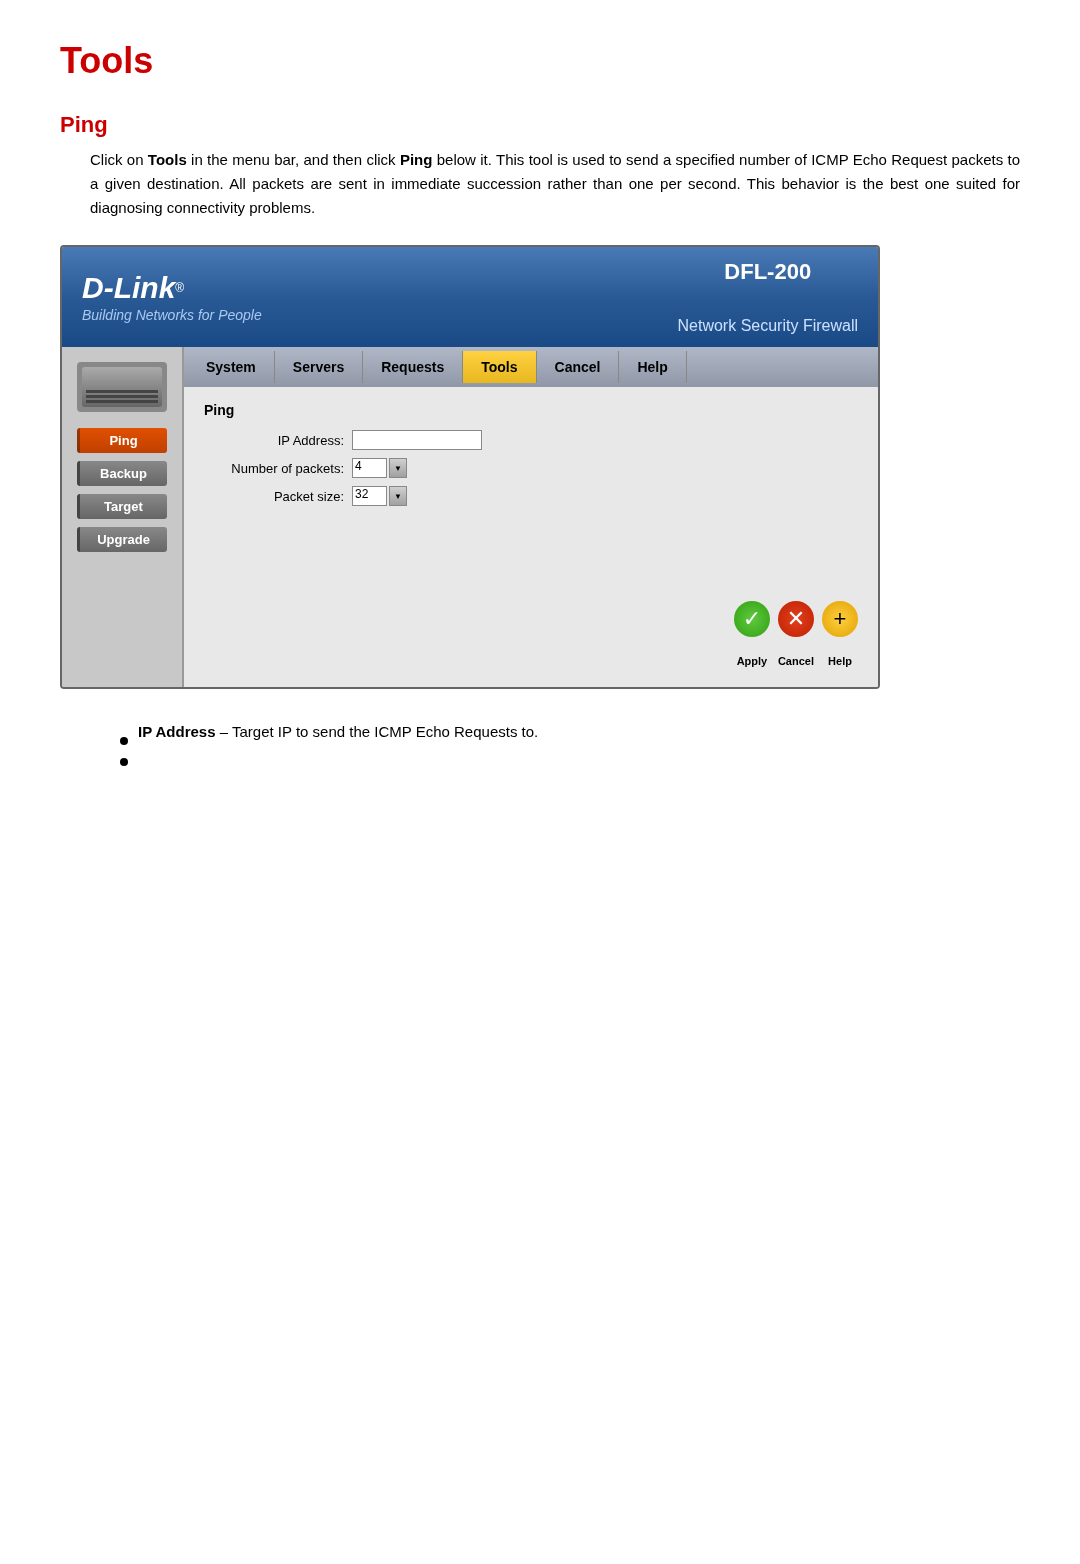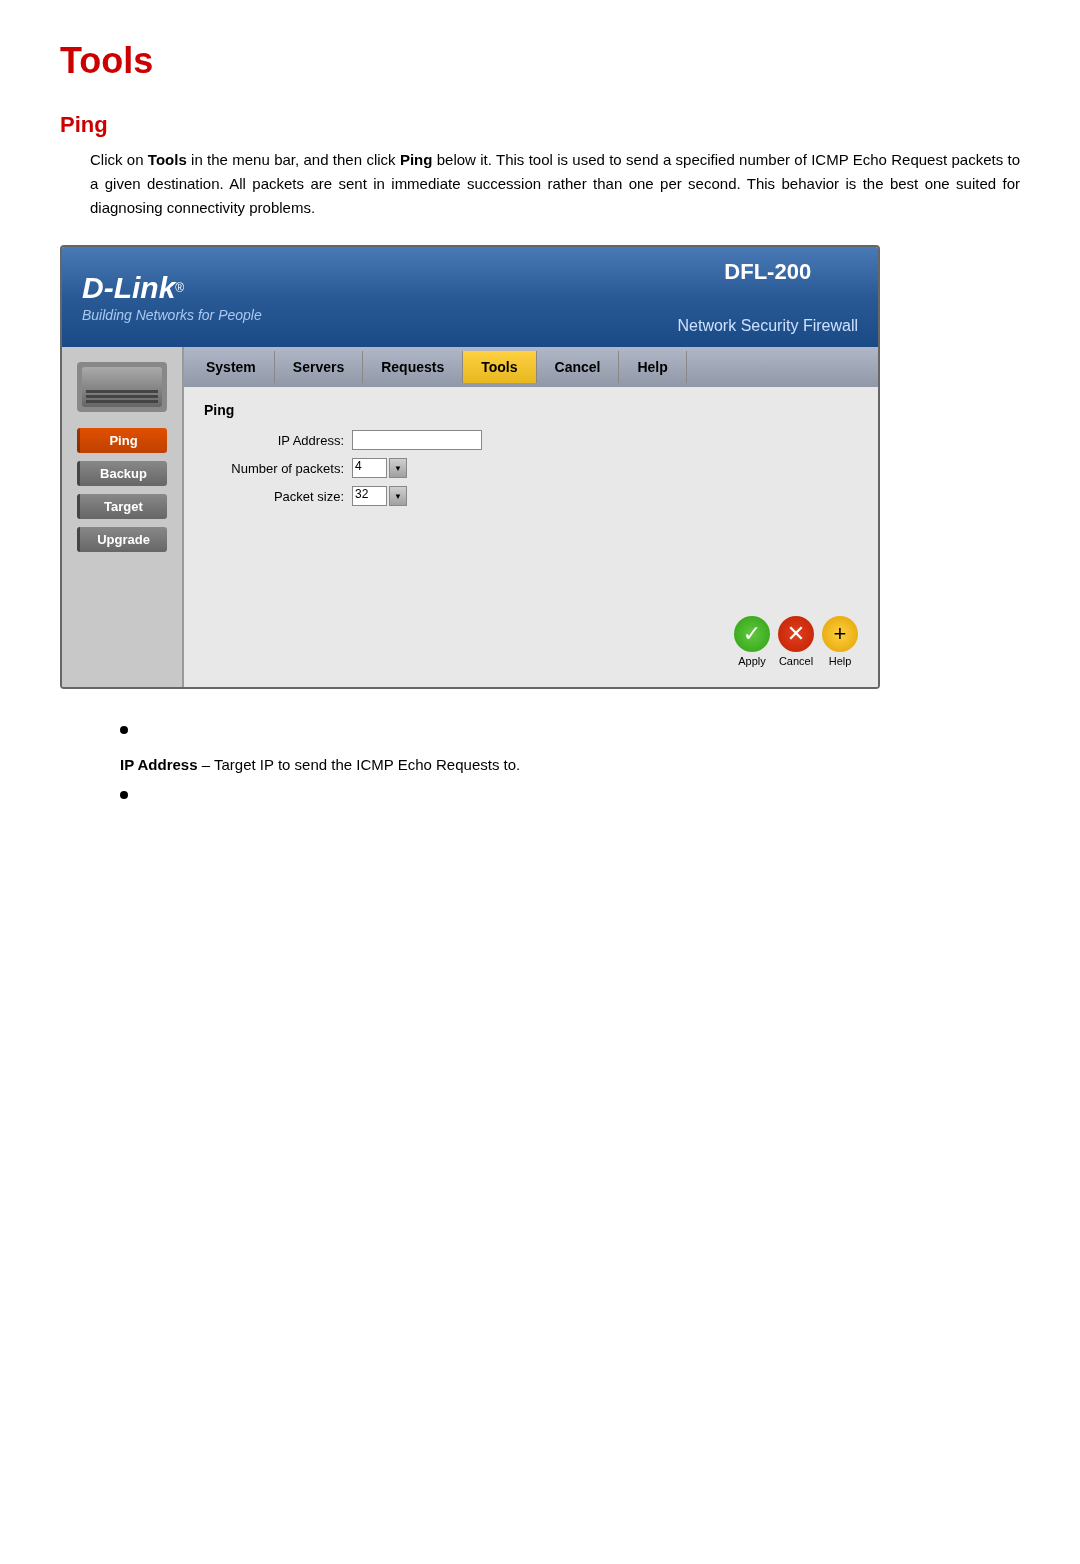--- a/index.html
+++ b/index.html
@@ -250,38 +250,38 @@
     .action-icon.cancel-icon {
       background: radial-gradient(circle, #e04020 0%, #c02000 100%);
       color: #fff;
     }
     .action-icon.help-icon {
       background: radial-gradient(circle, #ffd040 0%, #e0a000 100%);
       color: #000;
     }
     .action-label {
       font-size: 11px;
-      font-weight: normal;
-      color: #000;
+      font-weight: bold;
+      color: #000;
+      margin-top: 15px;
     }
 
     
     .bullet-list {
       margin-top: 20px;
       margin-left: 60px;
       list-style: none;
     }
     .bullet-list li {
       font-size: 15px;
       line-height: 1.7;
       display: flex;
-      align-items: flex-start;
-      gap: 18px;
+      align-items: flex-end;
+      gap: 10px;
       margin-bottom: 6px;
-      flex-direction: column;
     }
     .bullet-dot {
       width: 8px;
       height: 8px;
       background: #000;
       border-radius: 50%;
       margin-top: 7px;
       flex-shrink: 0;
     }
 

